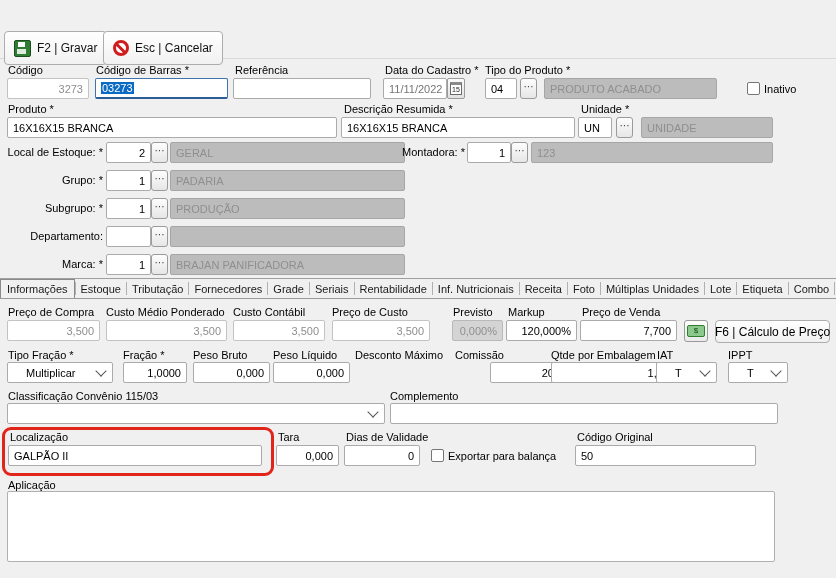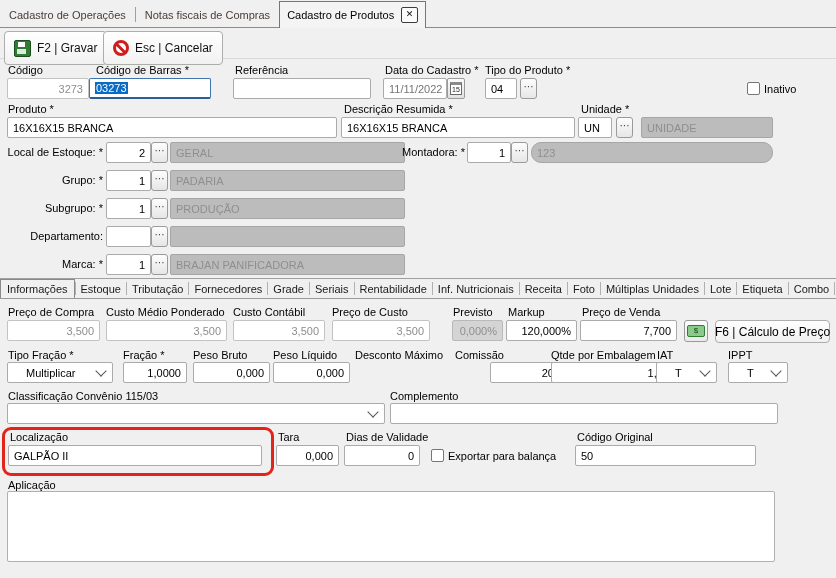--- a/index.html
+++ b/index.html
@@ -72,61 +72,53 @@
   .annotation{position:absolute;left:2px;top:427px;width:266px;height:43px;border:3px solid #e2251b;
     border-radius:9px;pointer-events:none;z-index:5;}
   .bigbox{position:absolute;left:7px;top:491px;width:768px;height:71px;background:#fff;
     border:1px solid #b0b0b0;border-radius:2px;box-sizing:border-box;}
 </style>
 </head>
 <body>
 
 <div class="screen">
 
-  <div class="tabbar1">
-    <div class="wtab">Cadastro de Operações</div>
-    <div class="wtab-sep"></div>
-    <div class="wtab">Notas fiscais de Compras</div>
-    <div class="wtab active">
-      <span>Cadastro de Produtos</span>
-      <span class="closebox">✕</span>
-    </div>
-  </div>
 
   <div class="toolbar">
     <div class="tbtn" style="left:4px;">
       <span class="floppy"></span>
       <span>F2 | Gravar</span>
     </div>
     <div class="tbtn" style="left:103px;">
       <span class="noentry"></span>
       <span>Esc | Cancelar</span>
     </div>
   </div>
 
   <div class="lbl" style="left:8px;top:64px;">Código</div>
   <div class="fld num ro" style="left:7px;top:78px;width:82px;">3273</div>
 
   <div class="lbl" style="left:96px;top:64px;">Código de Barras *</div>
-  <div class="fld focus" style="left:89px;top:78px;width:122px;">
+  <div class="fld focus" style="left:95px;top:78px;width:133px;">
     <span class="sel">03273</span>
   </div>
 
   <div class="lbl" style="left:235px;top:64px;">Referência</div>
   <div class="fld" style="left:233px;top:78px;width:138px;"></div>
 
   <div class="lbl" style="left:385px;top:64px;">Data do Cadastro *</div>
   <div class="fld graytxt" style="left:383px;top:78px;width:64px;">11/11/2022</div>
   <div class="calbtn" style="left:447px;top:78px;">
     <span class="calic">15</span>
   </div>
 
   <div class="lbl" style="left:485px;top:64px;">Tipo do Produto *</div>
   <div class="fld" style="left:485px;top:78px;width:32px;">04</div>
   <div class="dots" style="left:520px;top:78px;">···</div>
+  <div class="fld dis" style="left:544px;top:78px;width:173px;">PRODUTO ACABADO</div>
 
   <div class="chk" style="left:747px;top:82px;"></div>
   <div class="lbl" style="left:764px;top:83px;">Inativo</div>
 
   <div class="lbl" style="left:8px;top:103px;">Produto *</div>
   <div class="fld" style="left:7px;top:117px;width:330px;">16X16X15 BRANCA</div>
 
   <div class="lbl" style="left:344px;top:103px;">Descrição Resumida *</div>
   <div class="fld" style="left:341px;top:117px;width:234px;">16X16X15 BRANCA</div>
 
@@ -136,21 +128,21 @@
   <div class="fld dis" style="left:641px;top:117px;width:132px;">UNIDADE</div>
 
   <div class="lbl" style="left:0;top:146px;width:103px;text-align:right;">Local de Estoque: *</div>
   <div class="fld num" style="left:106px;top:142px;width:45px;">2</div>
   <div class="dots" style="left:151px;top:142px;">···</div>
   <div class="fld dis" style="left:170px;top:142px;width:235px;">GERAL</div>
 
   <div class="lbl" style="left:402px;top:146px;">Montadora: *</div>
   <div class="fld num" style="left:467px;top:142px;width:44px;">1</div>
   <div class="dots" style="left:511px;top:142px;">···</div>
-  <div class="fld dis" style="left:531px;top:142px;width:242px;border-radius:10px;">123</div>
+  <div class="fld dis" style="left:531px;top:142px;width:242px;">123</div>
 
   <div class="lbl" style="left:0;top:174px;width:103px;text-align:right;">Grupo: *</div>
   <div class="fld num" style="left:106px;top:170px;width:45px;">1</div>
   <div class="dots" style="left:151px;top:170px;">···</div>
   <div class="fld dis" style="left:170px;top:170px;width:235px;">PADARIA</div>
 
   <div class="lbl" style="left:0;top:202px;width:103px;text-align:right;">Subgrupo: *</div>
   <div class="fld num" style="left:106px;top:198px;width:45px;">1</div>
   <div class="dots" style="left:151px;top:198px;">···</div>
   <div class="fld dis" style="left:170px;top:198px;width:235px;">PRODUÇÃO</div>

